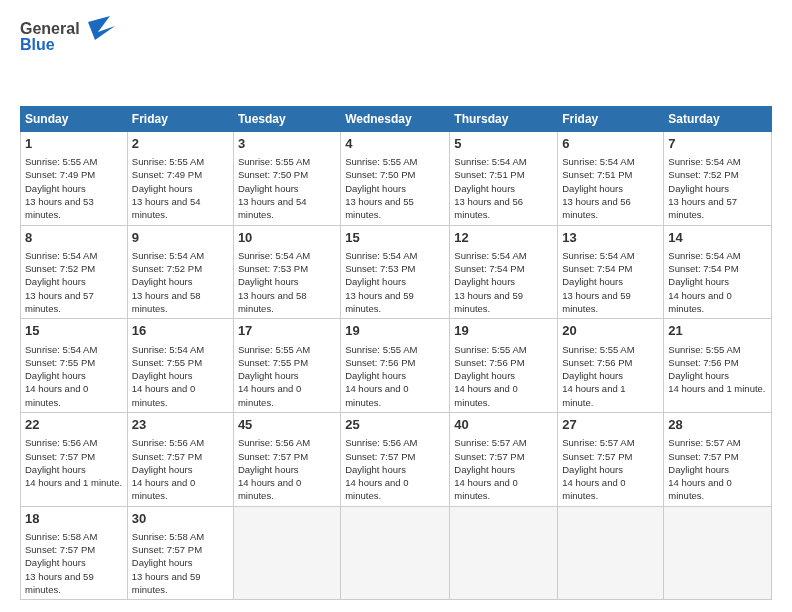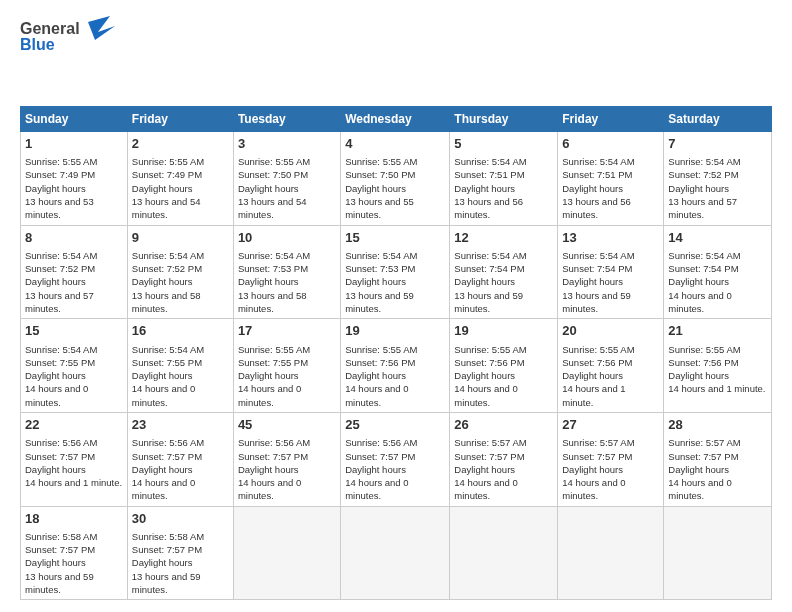--- a/index.html
+++ b/index.html
@@ -136,21 +136,21 @@
           <td><span class="day-number">19</span><span>Sunrise: 5:55 AM</span><br><span>Sunset: 7:56 PM</span><br><span>Daylight hours</span><br><span>14 hours and 0 minutes.</span></td>
           <td><span class="day-number">19</span><span>Sunrise: 5:55 AM</span><br><span>Sunset: 7:56 PM</span><br><span>Daylight hours</span><br><span>14 hours and 0 minutes.</span></td>
           <td><span class="day-number">20</span><span>Sunrise: 5:55 AM</span><br><span>Sunset: 7:56 PM</span><br><span>Daylight hours</span><br><span>14 hours and 1 minute.</span></td>
           <td><span class="day-number">21</span><span>Sunrise: 5:55 AM</span><br><span>Sunset: 7:56 PM</span><br><span>Daylight hours</span><br><span>14 hours and 1 minute.</span></td>
         </tr>
         <tr>
           <td><span class="day-number">22</span><span>Sunrise: 5:56 AM</span><br><span>Sunset: 7:57 PM</span><br><span>Daylight hours</span><br><span>14 hours and 1 minute.</span></td>
           <td><span class="day-number">23</span><span>Sunrise: 5:56 AM</span><br><span>Sunset: 7:57 PM</span><br><span>Daylight hours</span><br><span>14 hours and 0 minutes.</span></td>
           <td><span class="day-number">45</span><span>Sunrise: 5:56 AM</span><br><span>Sunset: 7:57 PM</span><br><span>Daylight hours</span><br><span>14 hours and 0 minutes.</span></td>
           <td><span class="day-number">25</span><span>Sunrise: 5:56 AM</span><br><span>Sunset: 7:57 PM</span><br><span>Daylight hours</span><br><span>14 hours and 0 minutes.</span></td>
-          <td><span class="day-number">26</span><span>Sunrise: 5:57 AM</span><br><span>Sunset: 7:57 PM</span><br><span>Daylight hours</span><br><span>14 hours and 0 minutes.</span></td>
+          <td><span class="day-number">40</span><span>Sunrise: 5:57 AM</span><br><span>Sunset: 7:57 PM</span><br><span>Daylight hours</span><br><span>14 hours and 0 minutes.</span></td>
           <td><span class="day-number">27</span><span>Sunrise: 5:57 AM</span><br><span>Sunset: 7:57 PM</span><br><span>Daylight hours</span><br><span>14 hours and 0 minutes.</span></td>
           <td><span class="day-number">28</span><span>Sunrise: 5:57 AM</span><br><span>Sunset: 7:57 PM</span><br><span>Daylight hours</span><br><span>14 hours and 0 minutes.</span></td>
         </tr>
         <tr>
           <td><span class="day-number">18</span><span>Sunrise: 5:58 AM</span><br><span>Sunset: 7:57 PM</span><br><span>Daylight hours</span><br><span>13 hours and 59 minutes.</span></td>
           <td><span class="day-number">30</span><span>Sunrise: 5:58 AM</span><br><span>Sunset: 7:57 PM</span><br><span>Daylight hours</span><br><span>13 hours and 59 minutes.</span></td>
           <td class="empty"></td>
           <td class="empty"></td>
           <td class="empty"></td>
           <td class="empty"></td>

